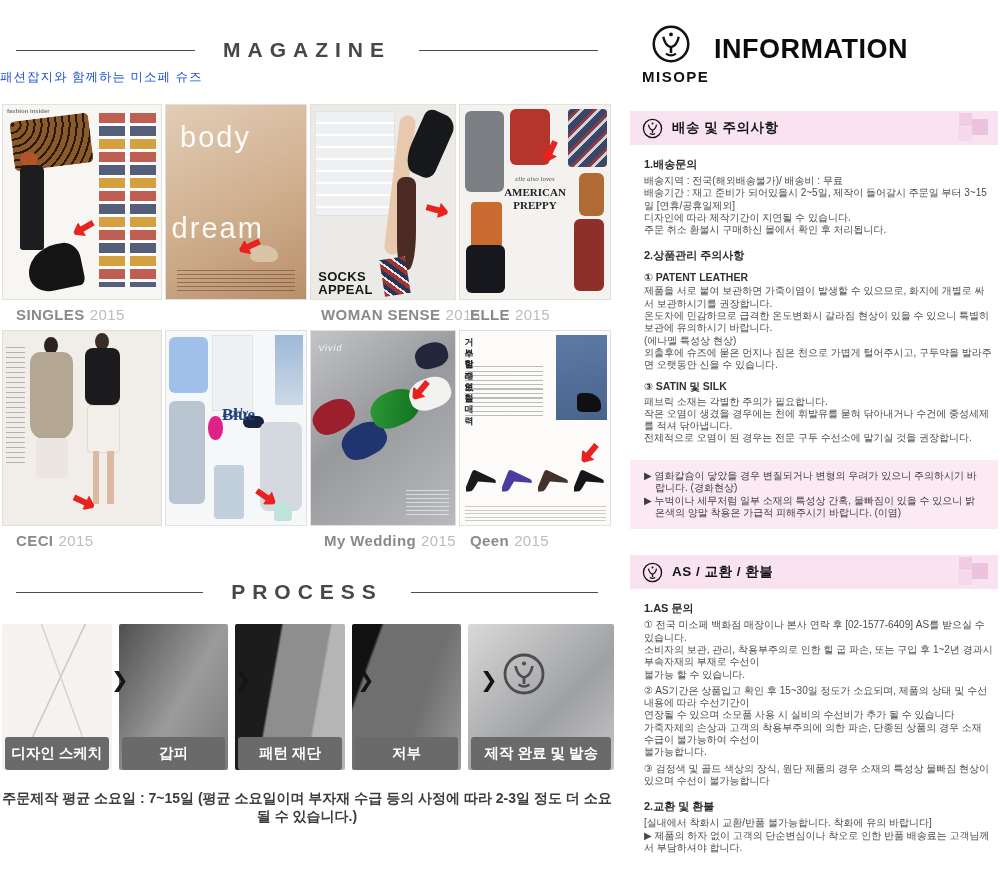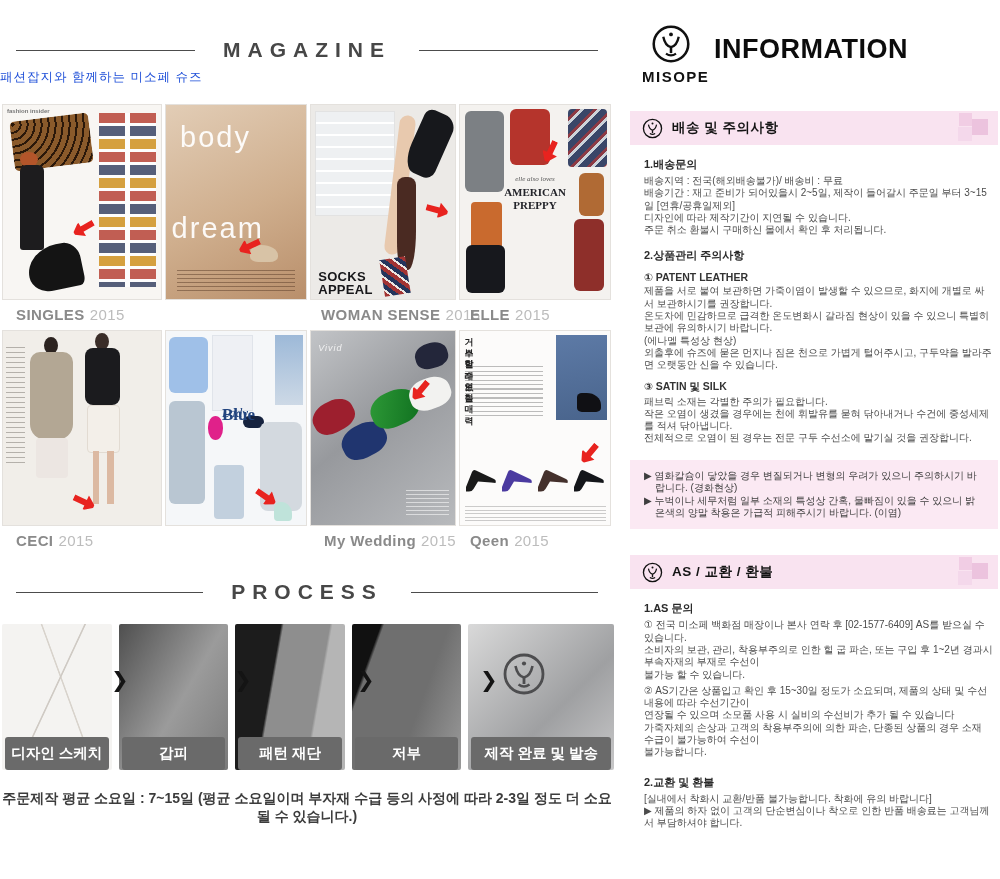--- a/index.html
+++ b/index.html
@@ -440,20 +440,21 @@
       <p class="h1">1.AS 문의</p>
       <p class="l">① 전국 미소페 백화점 매장이나 본사 연락 후 [02-1577-6409] AS를 받으실 수 있습니다.</p>
       <p class="l ind">소비자의 보관, 관리, 착용부주의로 인한 힐 굽 파손, 또는 구입 후 1~2년 경과시 부속자재의 부재로 수선이</p>
       <p class="l ind">불가능 할 수 있습니다.</p>
       <div class="gap4"></div>
       <p class="l">② AS기간은 상품입고 확인 후 15~30일 정도가 소요되며, 제품의 상태 및 수선 내용에 따라 수선기간이</p>
       <p class="l ind">연장될 수 있으며 소모품 사용 시 실비의 수선비가 추가 될 수 있습니다</p>
       <p class="l ind">가죽자체의 손상과 고객의 착용부주의에 의한 파손, 단종된 상품의 경우 소재 수급이 불가능하여 수선이</p>
       <p class="l ind">불가능합니다.</p>
       <div class="gap4"></div>
+      <p class="l">③ 검정색 및 골드 색상의 장식, 원단 제품의 경우 소재의 특성상 물빠짐 현상이 있으며 수선이 불가능합니다</p>
 
       <p class="h1">2.교환 및 환불</p>
       <p class="l ind">[실내에서 착화시 교환/반품 불가능합니다. 착화에 유의 바랍니다]</p>
       <p class="l">▶ 제품의 하자 없이 고객의 단순변심이나 착오로 인한 반품 배송료는 고객님께서 부담하셔야 합니다.</p>
 
     </div>
 
   </div>
 </div>
 

